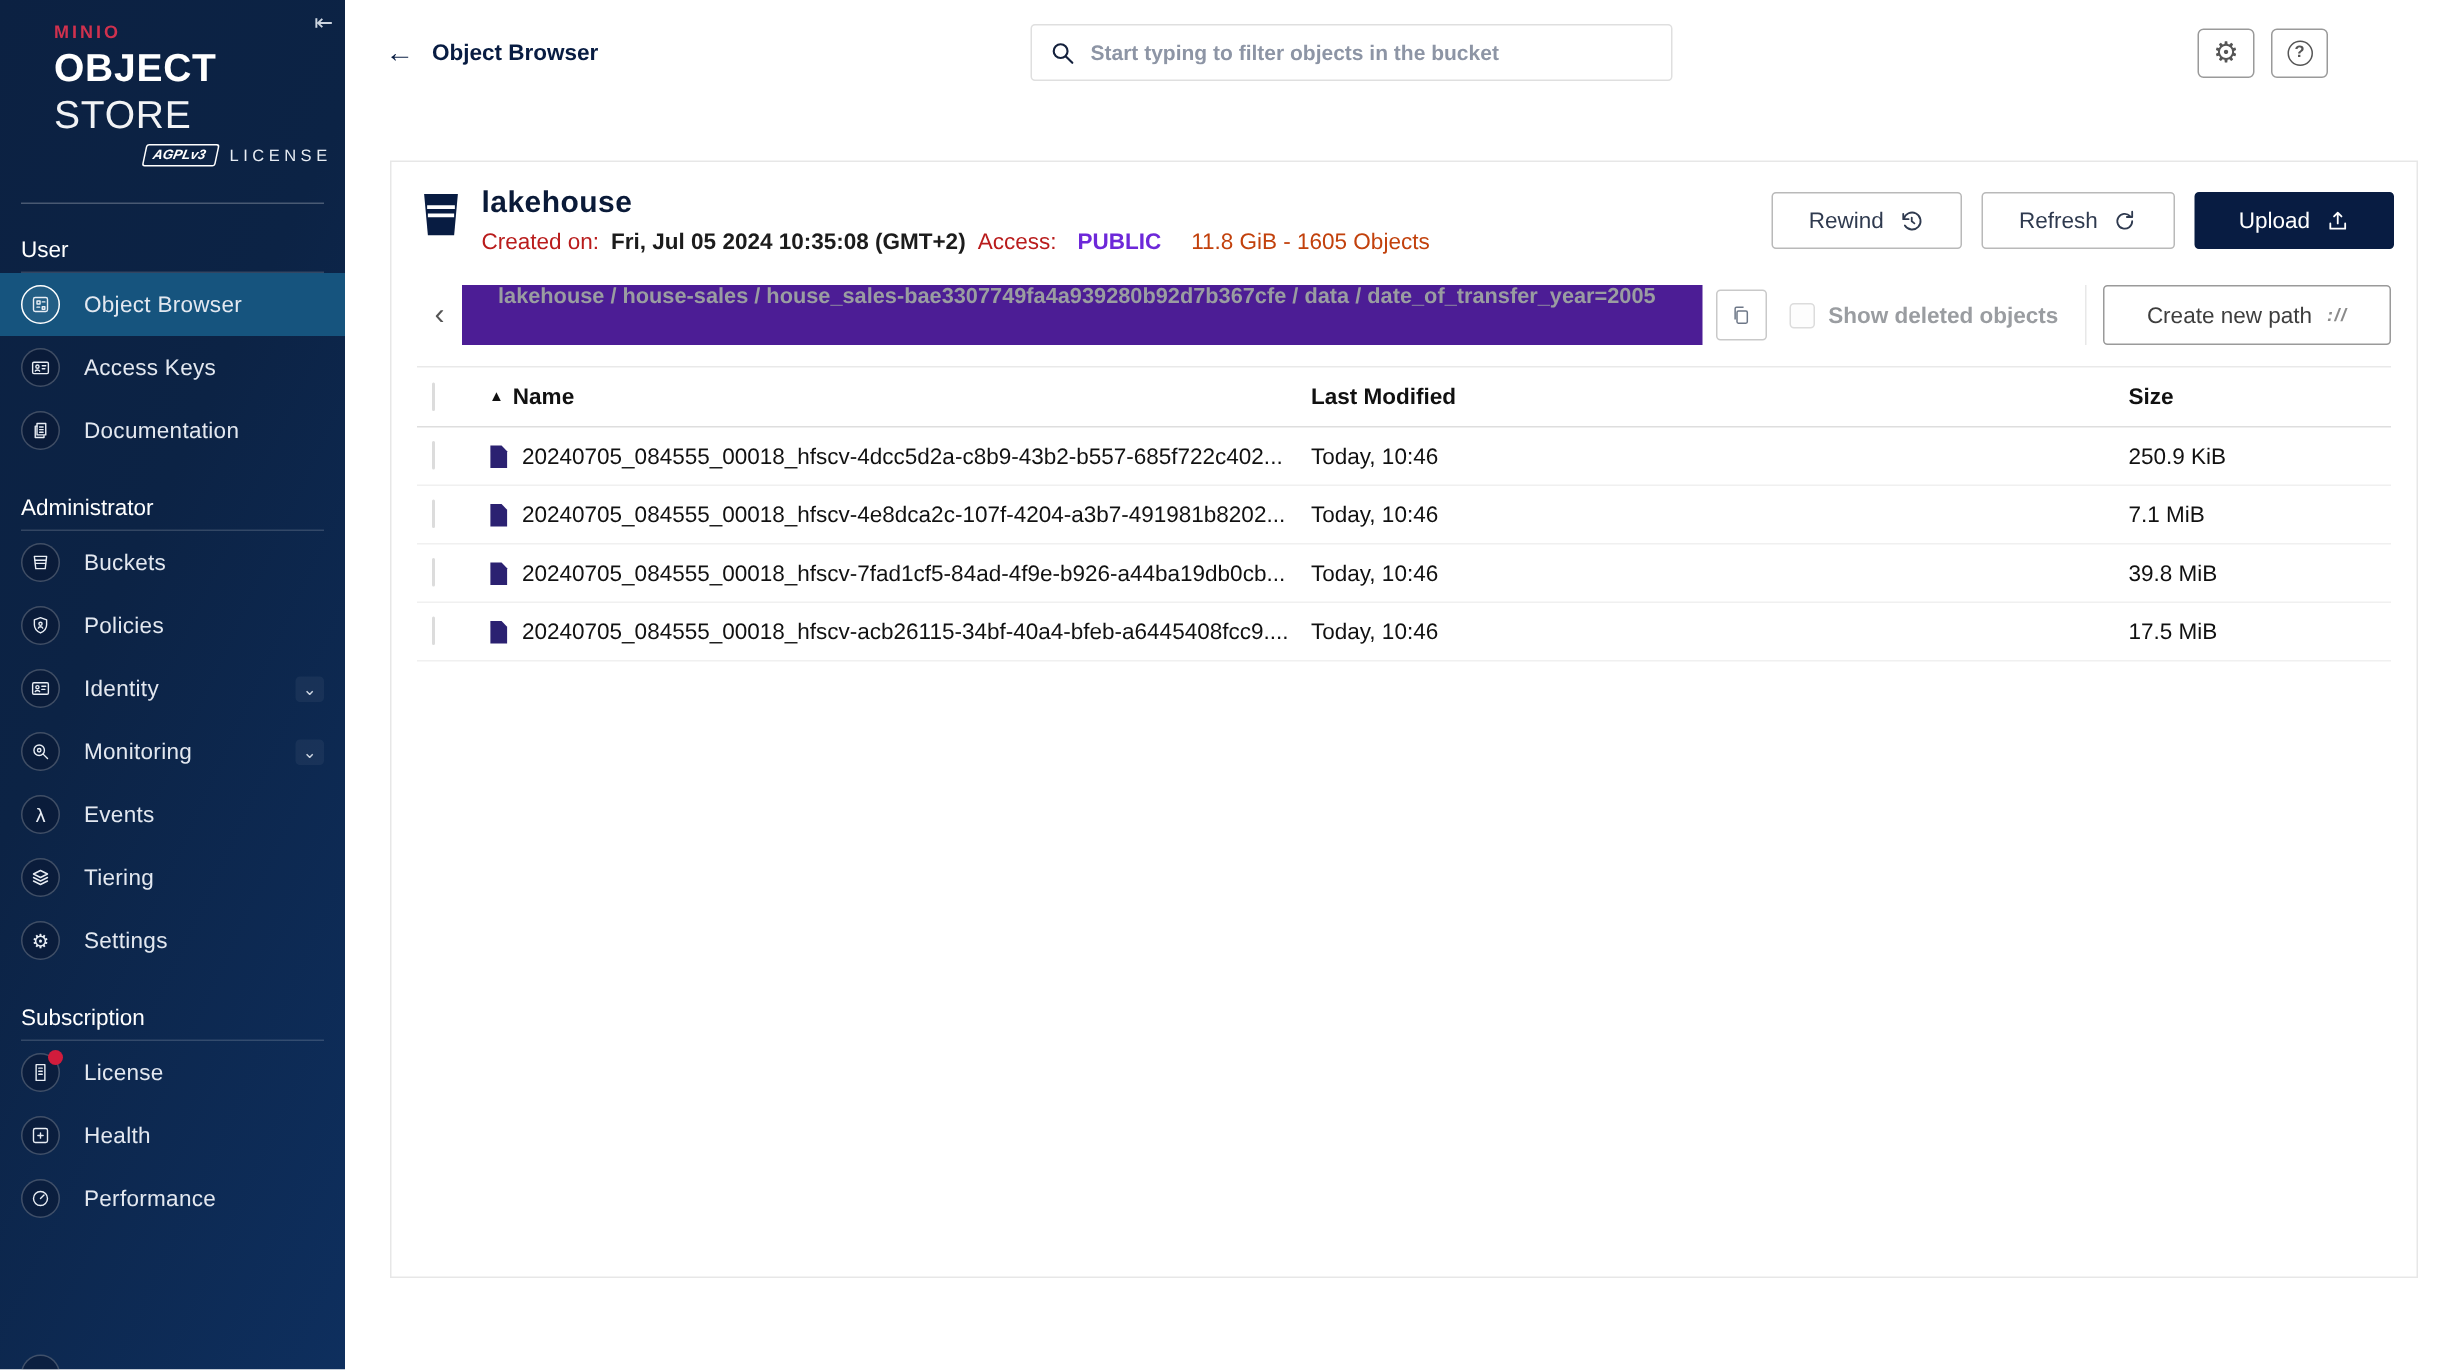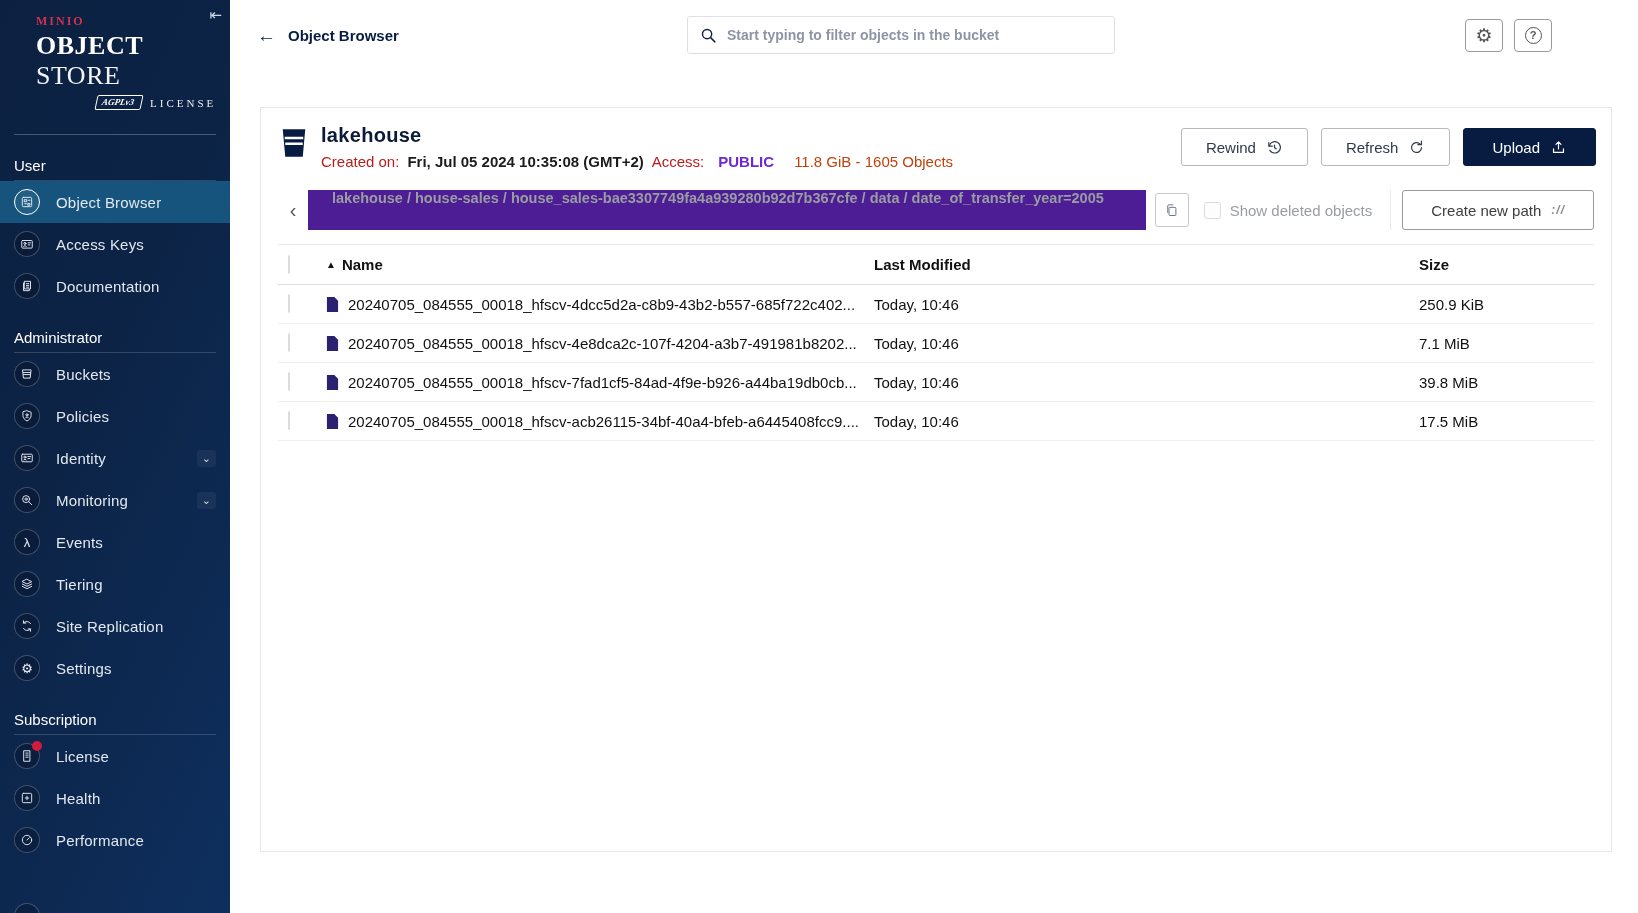--- a/index.html
+++ b/index.html
@@ -6,21 +6,21 @@
   html,body { width:1638px; height:913px; font-family:"Liberation Sans", sans-serif; background:#fff; overflow:hidden; }
   body { display:flex; }
 
   
   .sidebar {
     position:relative; width:230px; height:913px; flex:0 0 230px;
     background:linear-gradient(115deg,#0c2142 0%,#0c2345 40%,#0e2f5e 100%);
     color:#e3e8f0; overflow:hidden;
   }
   .collapse-btn { position:absolute; top:6px; right:8px; color:#cdd5e0; font-size:15px; cursor:pointer; }
-  .logo-block { padding:14px 0 10px 36px;font-family:Liberation Serif, serif; }
+  .logo-block { padding:14px 0 10px 36px; }
   .logo-brand { color:#d0314e; font-size:12px; font-weight:bold; letter-spacing:2px; }
   .logo-title { color:#fff; font-size:26px; letter-spacing:.5px; margin-top:2px; }
   .logo-title .bold { font-weight:bold; }
   .logo-title .lite { font-weight:300; opacity:.95; }
   .logo-sub { display:flex; align-items:center; gap:8px; margin:4px 0 0 60px; }
   .agpl-badge { display:inline-block; border:1.5px solid #fff; color:#fff; font-size:9px; font-style:italic;
     font-weight:bold; padding:1px 7px 2px 5px; transform:skewX(-12deg); border-radius:2px; }
   .license-txt { color:#e8edf4; font-size:11px; letter-spacing:3px; }
   .logo-divider { border:none; border-top:1px solid rgba(255,255,255,.25); margin:14px 14px 0 14px; }
 
@@ -81,21 +81,21 @@
   
   .browse-row { display:flex; align-items:center; margin:10px 17px 0 17px; height:40px; }
   .crumb-back { width:30px; text-align:center; font-size:20px; color:#555; cursor:pointer; flex:0 0 30px; }
   .path-bar { flex:1; background:#4c1d95; height:40px; display:flex; align-items:flex-start; padding-left:24px;
     font-size:14.5px; font-weight:bold; color:#9a9da1; white-space:nowrap; overflow:hidden; }
   .copy-btn { width:34px; height:34px; border:1px solid #c9c9c9; border-radius:3px; background:#fff; margin-left:9px;
     display:flex; align-items:center; justify-content:center; cursor:pointer; flex:0 0 34px; }
   .copy-btn svg { width:15px; height:15px; stroke:#6d7787; fill:none; stroke-width:1.6; }
   .deleted-toggle { display:flex; align-items:center; gap:9px; margin-left:15px; cursor:pointer; }
   .checkbox { width:17px; height:17px; border:1px solid #dcdcdc; border-radius:3px; background:#fdfdfd; flex:0 0 17px;}
-  .deleted-label { font-size:15px; font-weight:normal; color:#9a9da1; white-space:nowrap; }
+  .deleted-label { font-size:15px; font-weight:bold; color:#9a9da1; white-space:nowrap; }
   .v-divider { width:1px; height:40px; background:#e8e8e8; margin-left:18px; }
   .create-path-btn { margin-left:11px; height:40px; border:1px solid #9a9a9a; border-radius:3px; background:#fff;
     display:flex; align-items:center; gap:10px; padding:0 28px; font-size:15px; color:#3e3e3e; cursor:pointer;
     font-family:"Liberation Sans",sans-serif; white-space:nowrap; }
   .path-glyph { font-size:12px; font-style:italic; color:#8a8a8a; font-weight:bold; letter-spacing:1px; }
 
   
   .obj-table { margin:14px 17px 0 17px; border-top:1px solid #e9e9e9; }
   .t-row { display:grid; grid-template-columns:48px 1fr 545px 175px; align-items:center; height:39px;
     border-bottom:1px solid #f0f0f0; }
@@ -216,29 +216,20 @@
       <span class="nav-icon">
         <svg viewBox="0 0 24 24">
             <path d="M12 4l8 4-8 4-8-4z"></path>
             <path d="M4 12l8 4 8-4M4 16l8 4 8-4"></path>
           </svg>
       </span>
       <span class="nav-label">Tiering</span>
     </div>
     <div class="nav-item">
       <span class="nav-icon">
-        <svg viewBox="0 0 24 24">
-            <path d="M18 8a7 7 0 0 0-12-1M6 16a7 7 0 0 0 12 1"></path>
-            <path d="M6 3v4h4M18 21v-4h-4"></path>
-          </svg>
-      </span>
-      <span class="nav-label">Site Replication</span>
-    </div>
-    <div class="nav-item">
-      <span class="nav-icon">
           <span class="glyph">⚙</span>
         </span>
       <span class="nav-label">Settings</span>
     </div>
   </div>
 
   <div class="nav-section">
     <div class="nav-section-label">Subscription</div>
     <hr class="nav-section-divider">
     <div class="nav-item">

